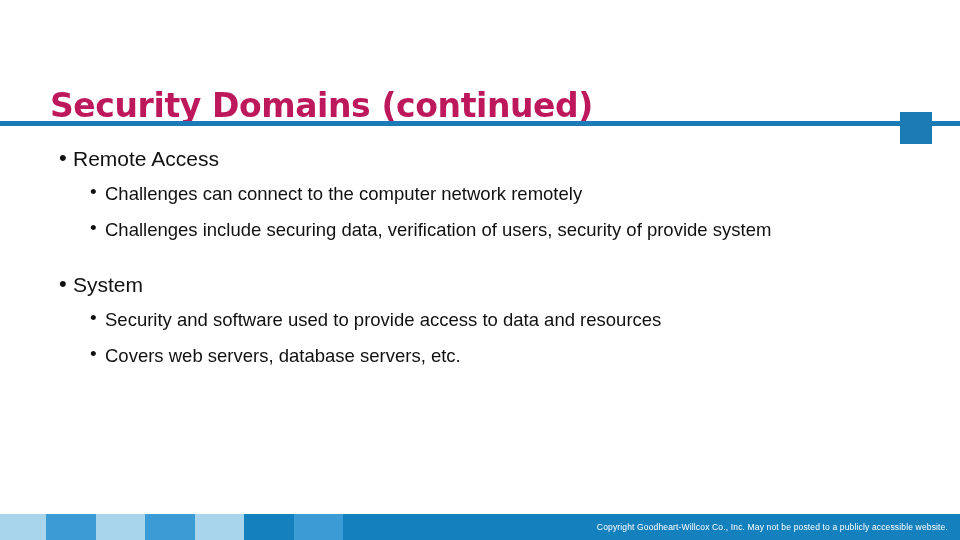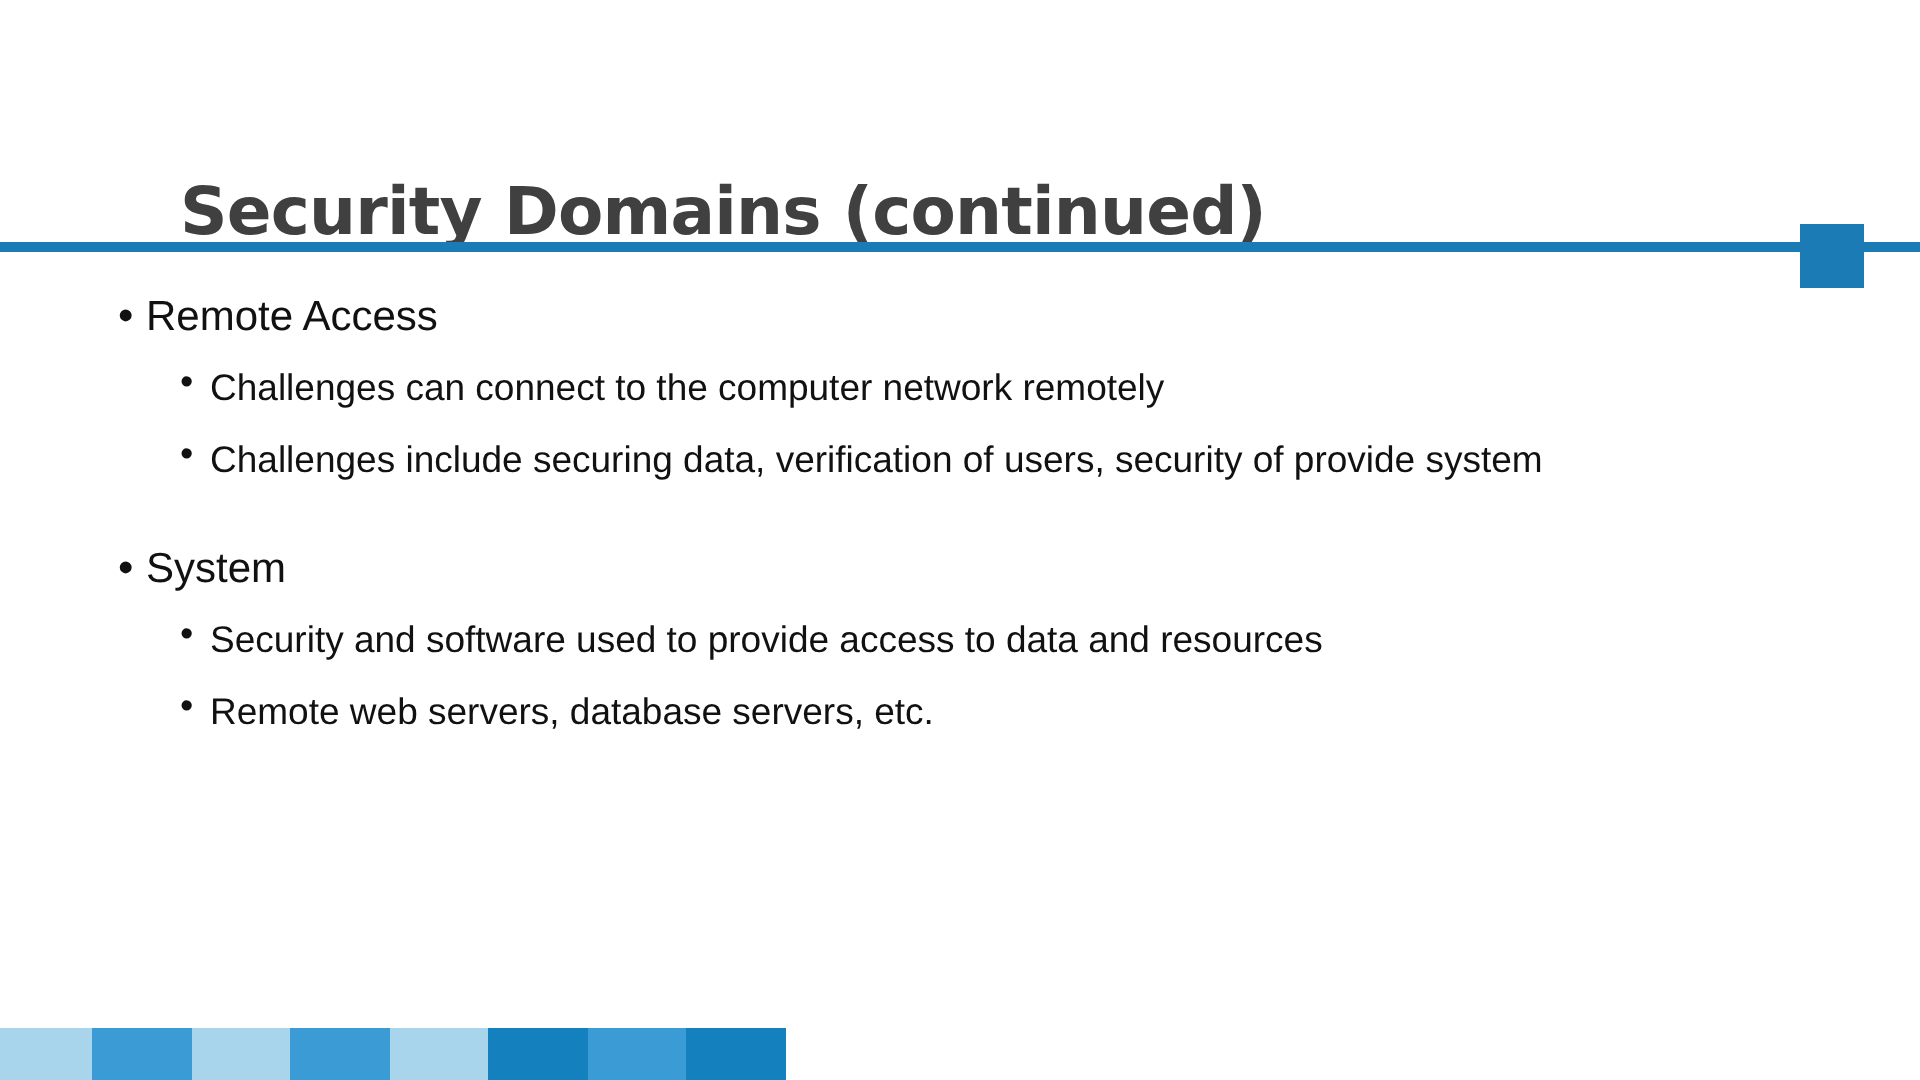--- a/index.html
+++ b/index.html
@@ -126,21 +126,21 @@
     color: #ffffff;
     white-space: nowrap;
     letter-spacing: 0.15px;
   }
 </style>
 </head>
 <body>
 
 <div class="slide">
 
-  <h1 class="title" style="color: #404040; margin-left: 40px;">Security Domains (continued)</h1>
+  <h1 class="title" style="color: #be185d;">Security Domains (continued)</h1>
 
   <div class="header-rule" style="background: rgb(27, 123, 181);"></div>
   <div class="header-square" style="background: rgb(27, 123, 181);"></div>
 
   <div class="body">
 
     <div class="bullet-l1">
       <span class="dot">•</span>
       <span>Remote Access</span>
     </div>
@@ -162,31 +162,34 @@
       <span>System</span>
     </div>
 
     <div class="bullet-l2">
       <span class="dot">•</span>
       <span>Security and software used to provide access to data and resources</span>
     </div>
 
     <div class="bullet-l2">
       <span class="dot">•</span>
-      <span>Remote web servers, database servers, etc.</span>
+      <span>Covers web servers, database servers, etc.</span>
     </div>
 
   </div>
 
   <div class="footer">
     <div id="footer-segments" style="display:flex;">
         <div class="footer-seg" style="width: 46px; background: rgb(168, 212, 236);"></div>
         <div class="footer-seg" style="width: 50px; background: rgb(59, 155, 213);"></div>
         <div class="footer-seg" style="width: 49px; background: rgb(168, 212, 236);"></div>
         <div class="footer-seg" style="width: 50px; background: rgb(59, 155, 213);"></div>
         <div class="footer-seg" style="width: 49px; background: rgb(168, 212, 236);"></div>
         <div class="footer-seg" style="width: 50px; background: rgb(20, 128, 190);"></div>
         <div class="footer-seg" style="width: 49px; background: rgb(59, 155, 213);"></div>
         <div class="footer-seg" style="width: 50px; background: rgb(20, 128, 190);"></div>
       </div>
+    <div class="footer-fill" id="footer-fill" style="background: rgb(20, 128, 190);">
+      <span class="footer-text">Copyright Goodheart-Willcox Co., Inc.  May not be posted to a publicly accessible website.</span>
+    </div>
   </div>
 
 </div>
 
 </body></html>

